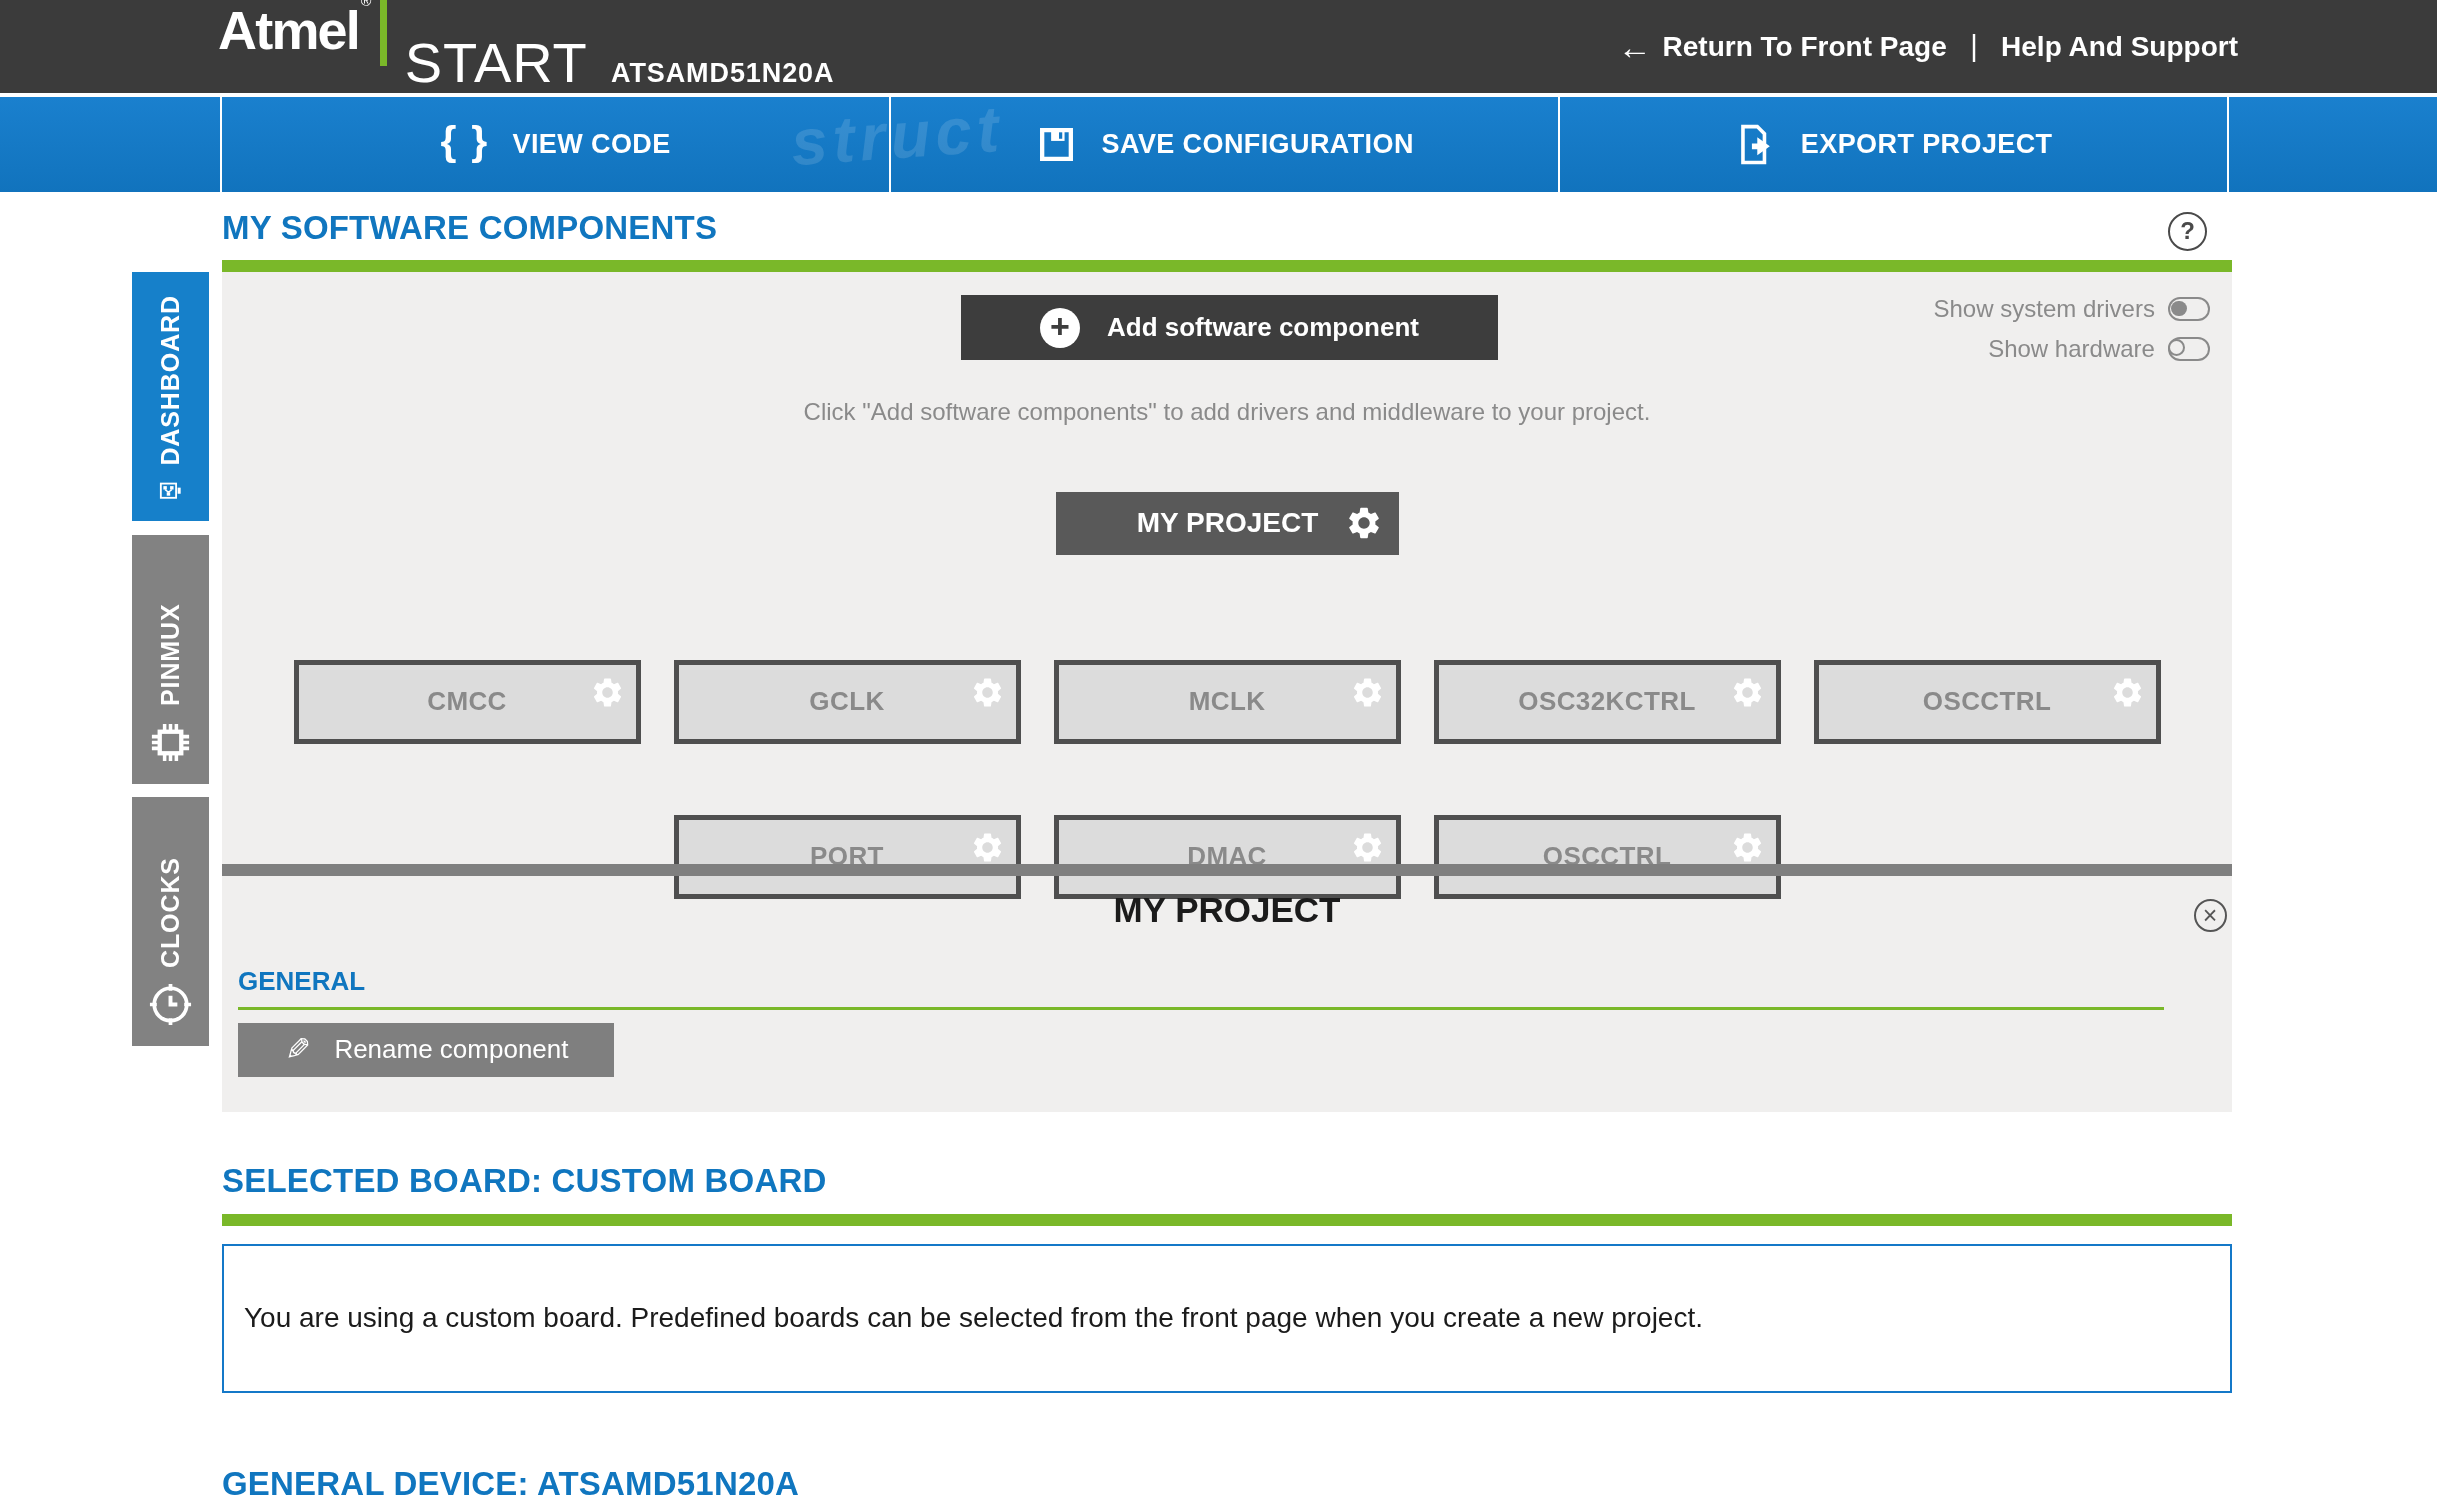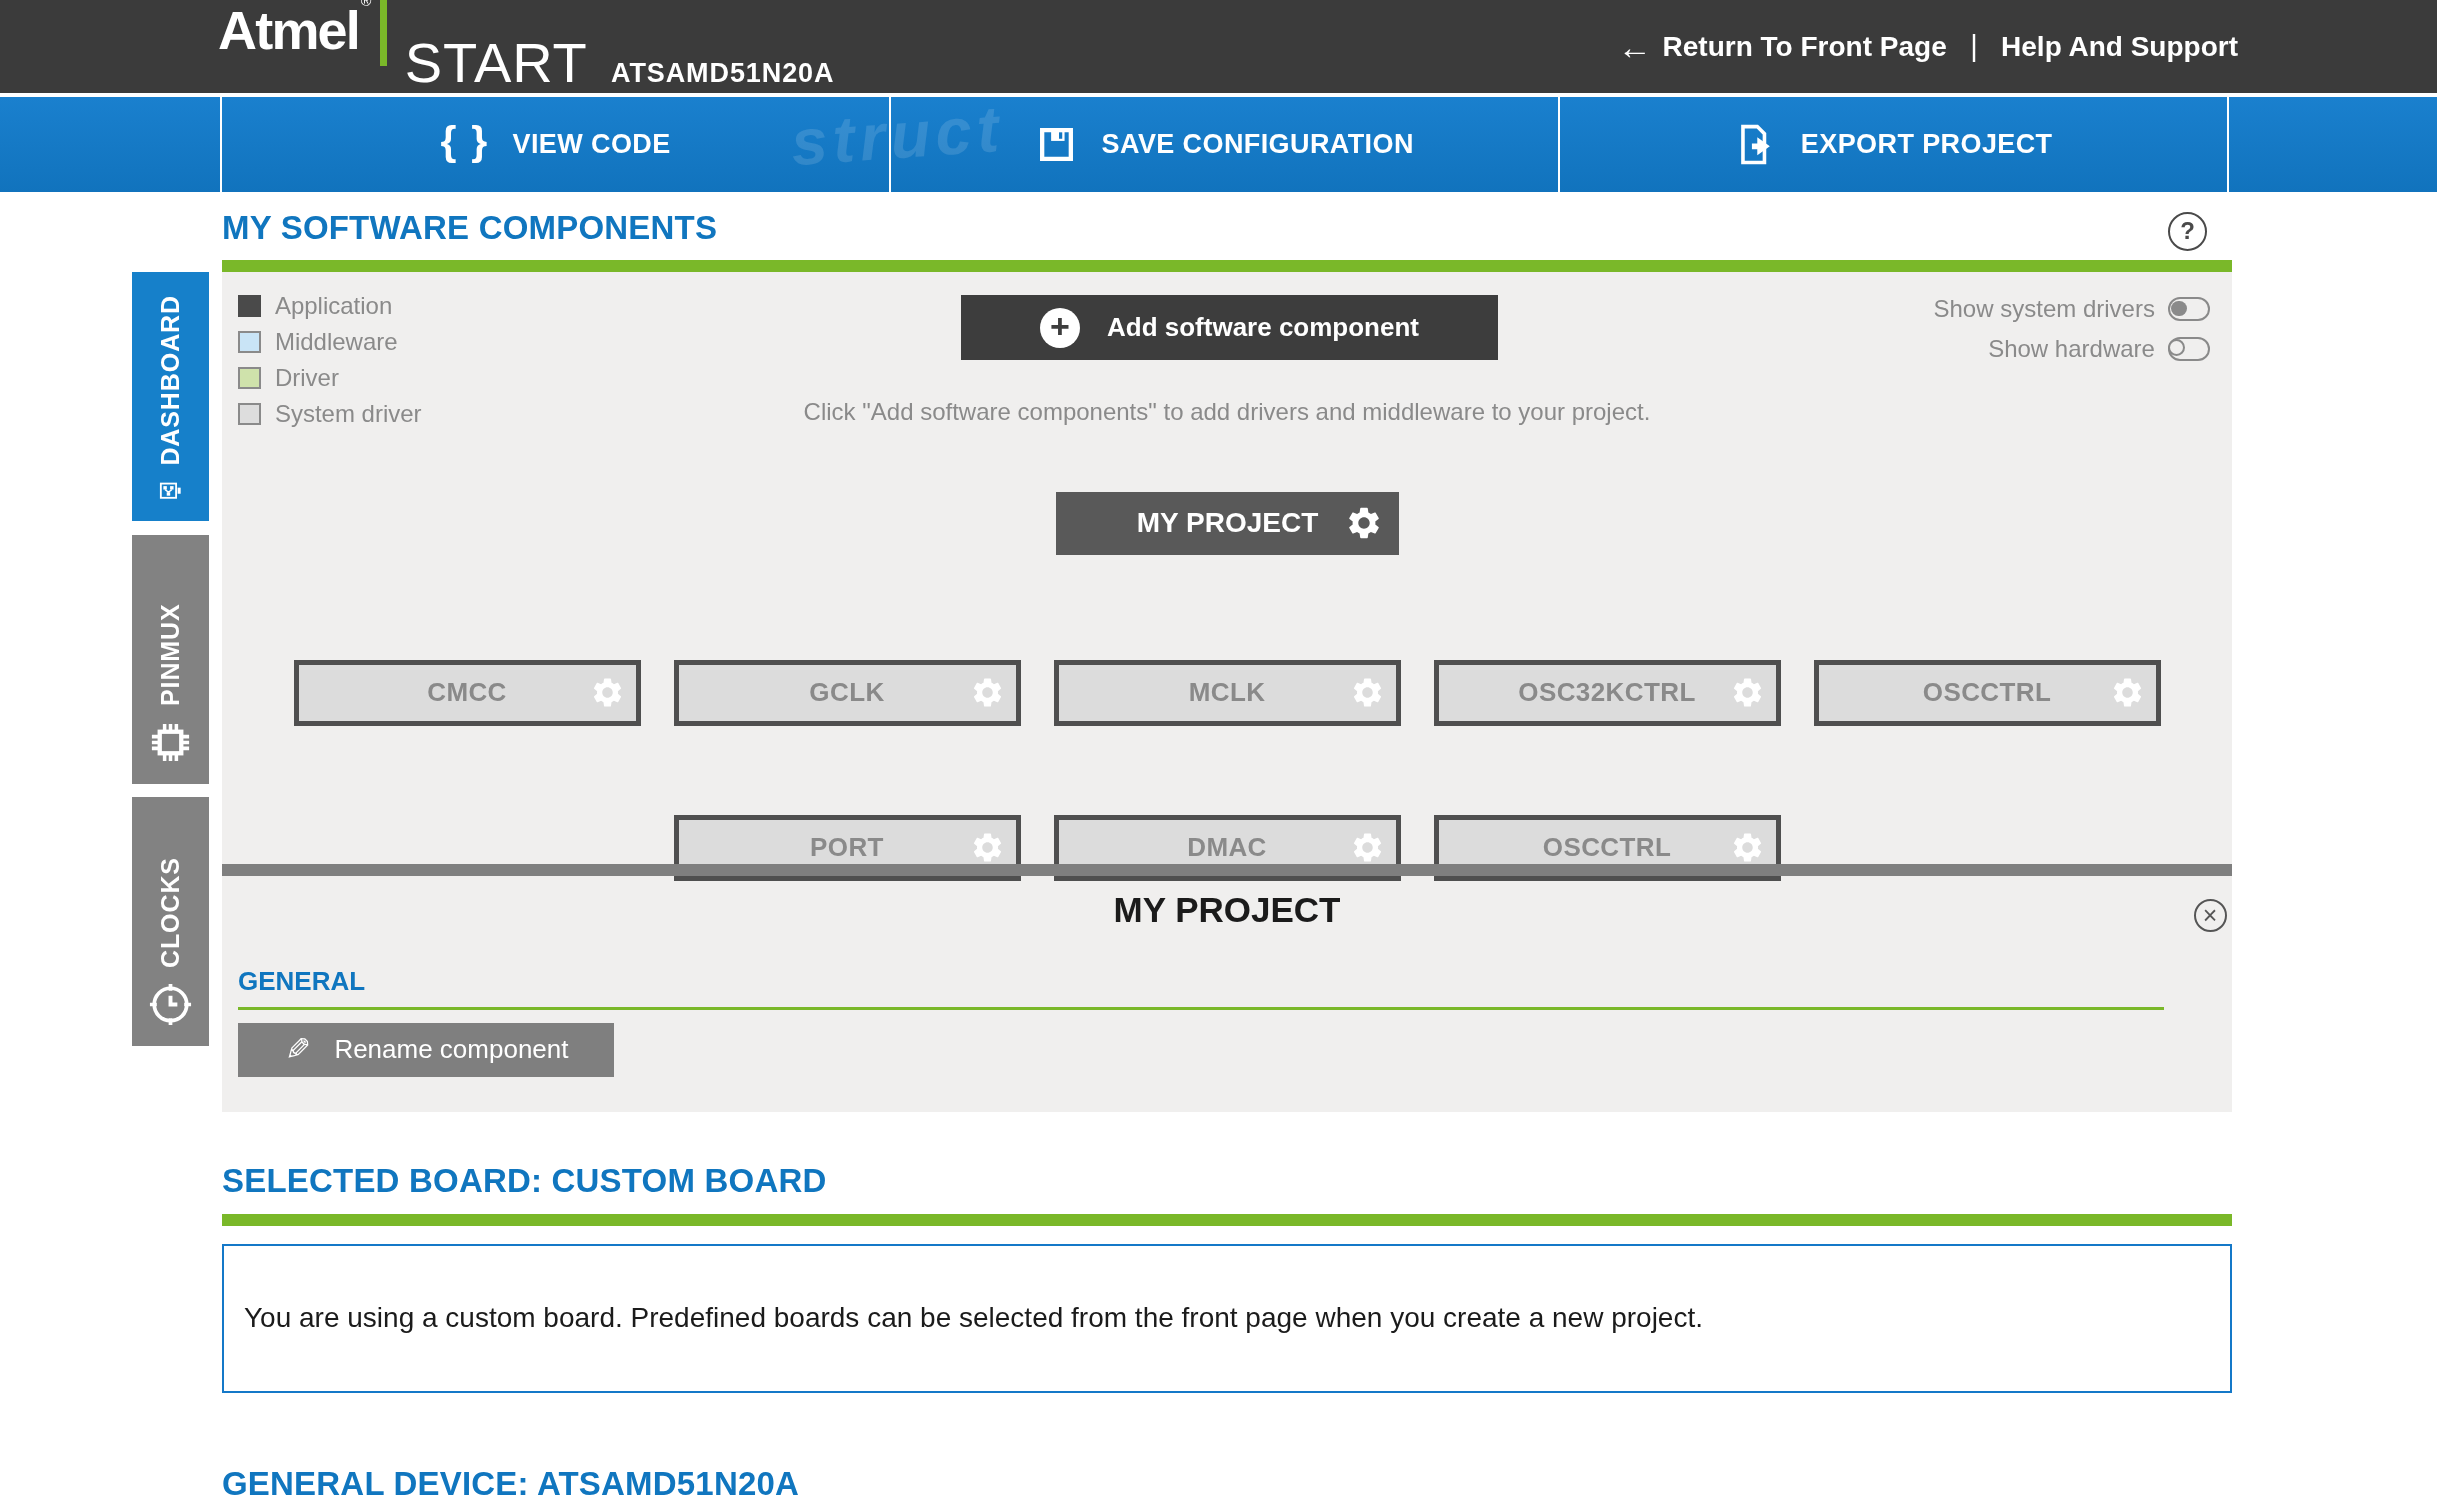--- a/index.html
+++ b/index.html
@@ -76,21 +76,21 @@
   .hint{position:absolute;top:126px;width:100%;text-align:center;font-size:24px;color:#8a8a8a;}
 
   .project-btn{position:absolute;left:834px;top:220px;width:343px;height:63px;background:#595959;
     color:#fff;font-size:28px;font-weight:bold;display:flex;align-items:center;
     justify-content:center;cursor:pointer;}
   .project-btn .gear{position:absolute;right:16px;top:12.6px;width:38px;height:38px;}
 
   .comp-row{position:absolute;left:0;width:100%;display:flex;justify-content:center;gap:33px;}
   .comp-row1{top:388px;}
   .comp-row2{top:495px;margin-top:48px;}
-  .comp-btn{width:347px;height:66px;background:#dcdcdc;border:5.4px solid #4f4f4f;
+  .comp-btn{width:347px;height:84px;background:#dcdcdc;border:5.4px solid #4f4f4f;
     display:flex;align-items:center;justify-content:center;color:#8a8a8a;font-size:26px;
     font-weight:bold;position:relative;cursor:pointer;letter-spacing:0.4px;}
   .comp-btn .gear{position:absolute;right:10.8px;top:10px;width:35px;height:35px;}
 
   .panel-divider{position:absolute;top:592px;width:100%;height:12.6px;background:#7f7f7f;}
 
   .detail-title{position:absolute;top:618px;width:100%;text-align:center;
     font-size:35px;font-weight:bold;color:#1b1b1b;}
   .close-circle{position:absolute;right:5.4px;top:627px;width:33px;height:33px;
     border:2.7px solid #555;border-radius:50%;color:#555;font-size:25px;
@@ -198,38 +198,20 @@
 <div class="content">
 
   <div class="head1-row">
     <h1 class="section-head">MY SOFTWARE COMPONENTS</h1>
     <div class="help-circle">?</div>
   </div>
   <div class="green-bar"></div>
 
   <div class="panel">
 
-    <div class="legend">
-      <div class="legend-row">
-        <span class="sw sw-app"></span>
-        <span>Application</span>
-      </div>
-      <div class="legend-row">
-        <span class="sw sw-mid"></span>
-        <span>Middleware</span>
-      </div>
-      <div class="legend-row">
-        <span class="sw sw-drv"></span>
-        <span>Driver</span>
-      </div>
-      <div class="legend-row">
-        <span class="sw sw-sys"></span>
-        <span>System driver</span>
-      </div>
-    </div>
 
     <div class="add-btn">
       <span class="plus-circle">+</span>
       <span>Add software component</span>
     </div>
 
     <div class="toggles">
       <div class="toggle-row">
         <span>Show system drivers</span>
         <span class="pill">

